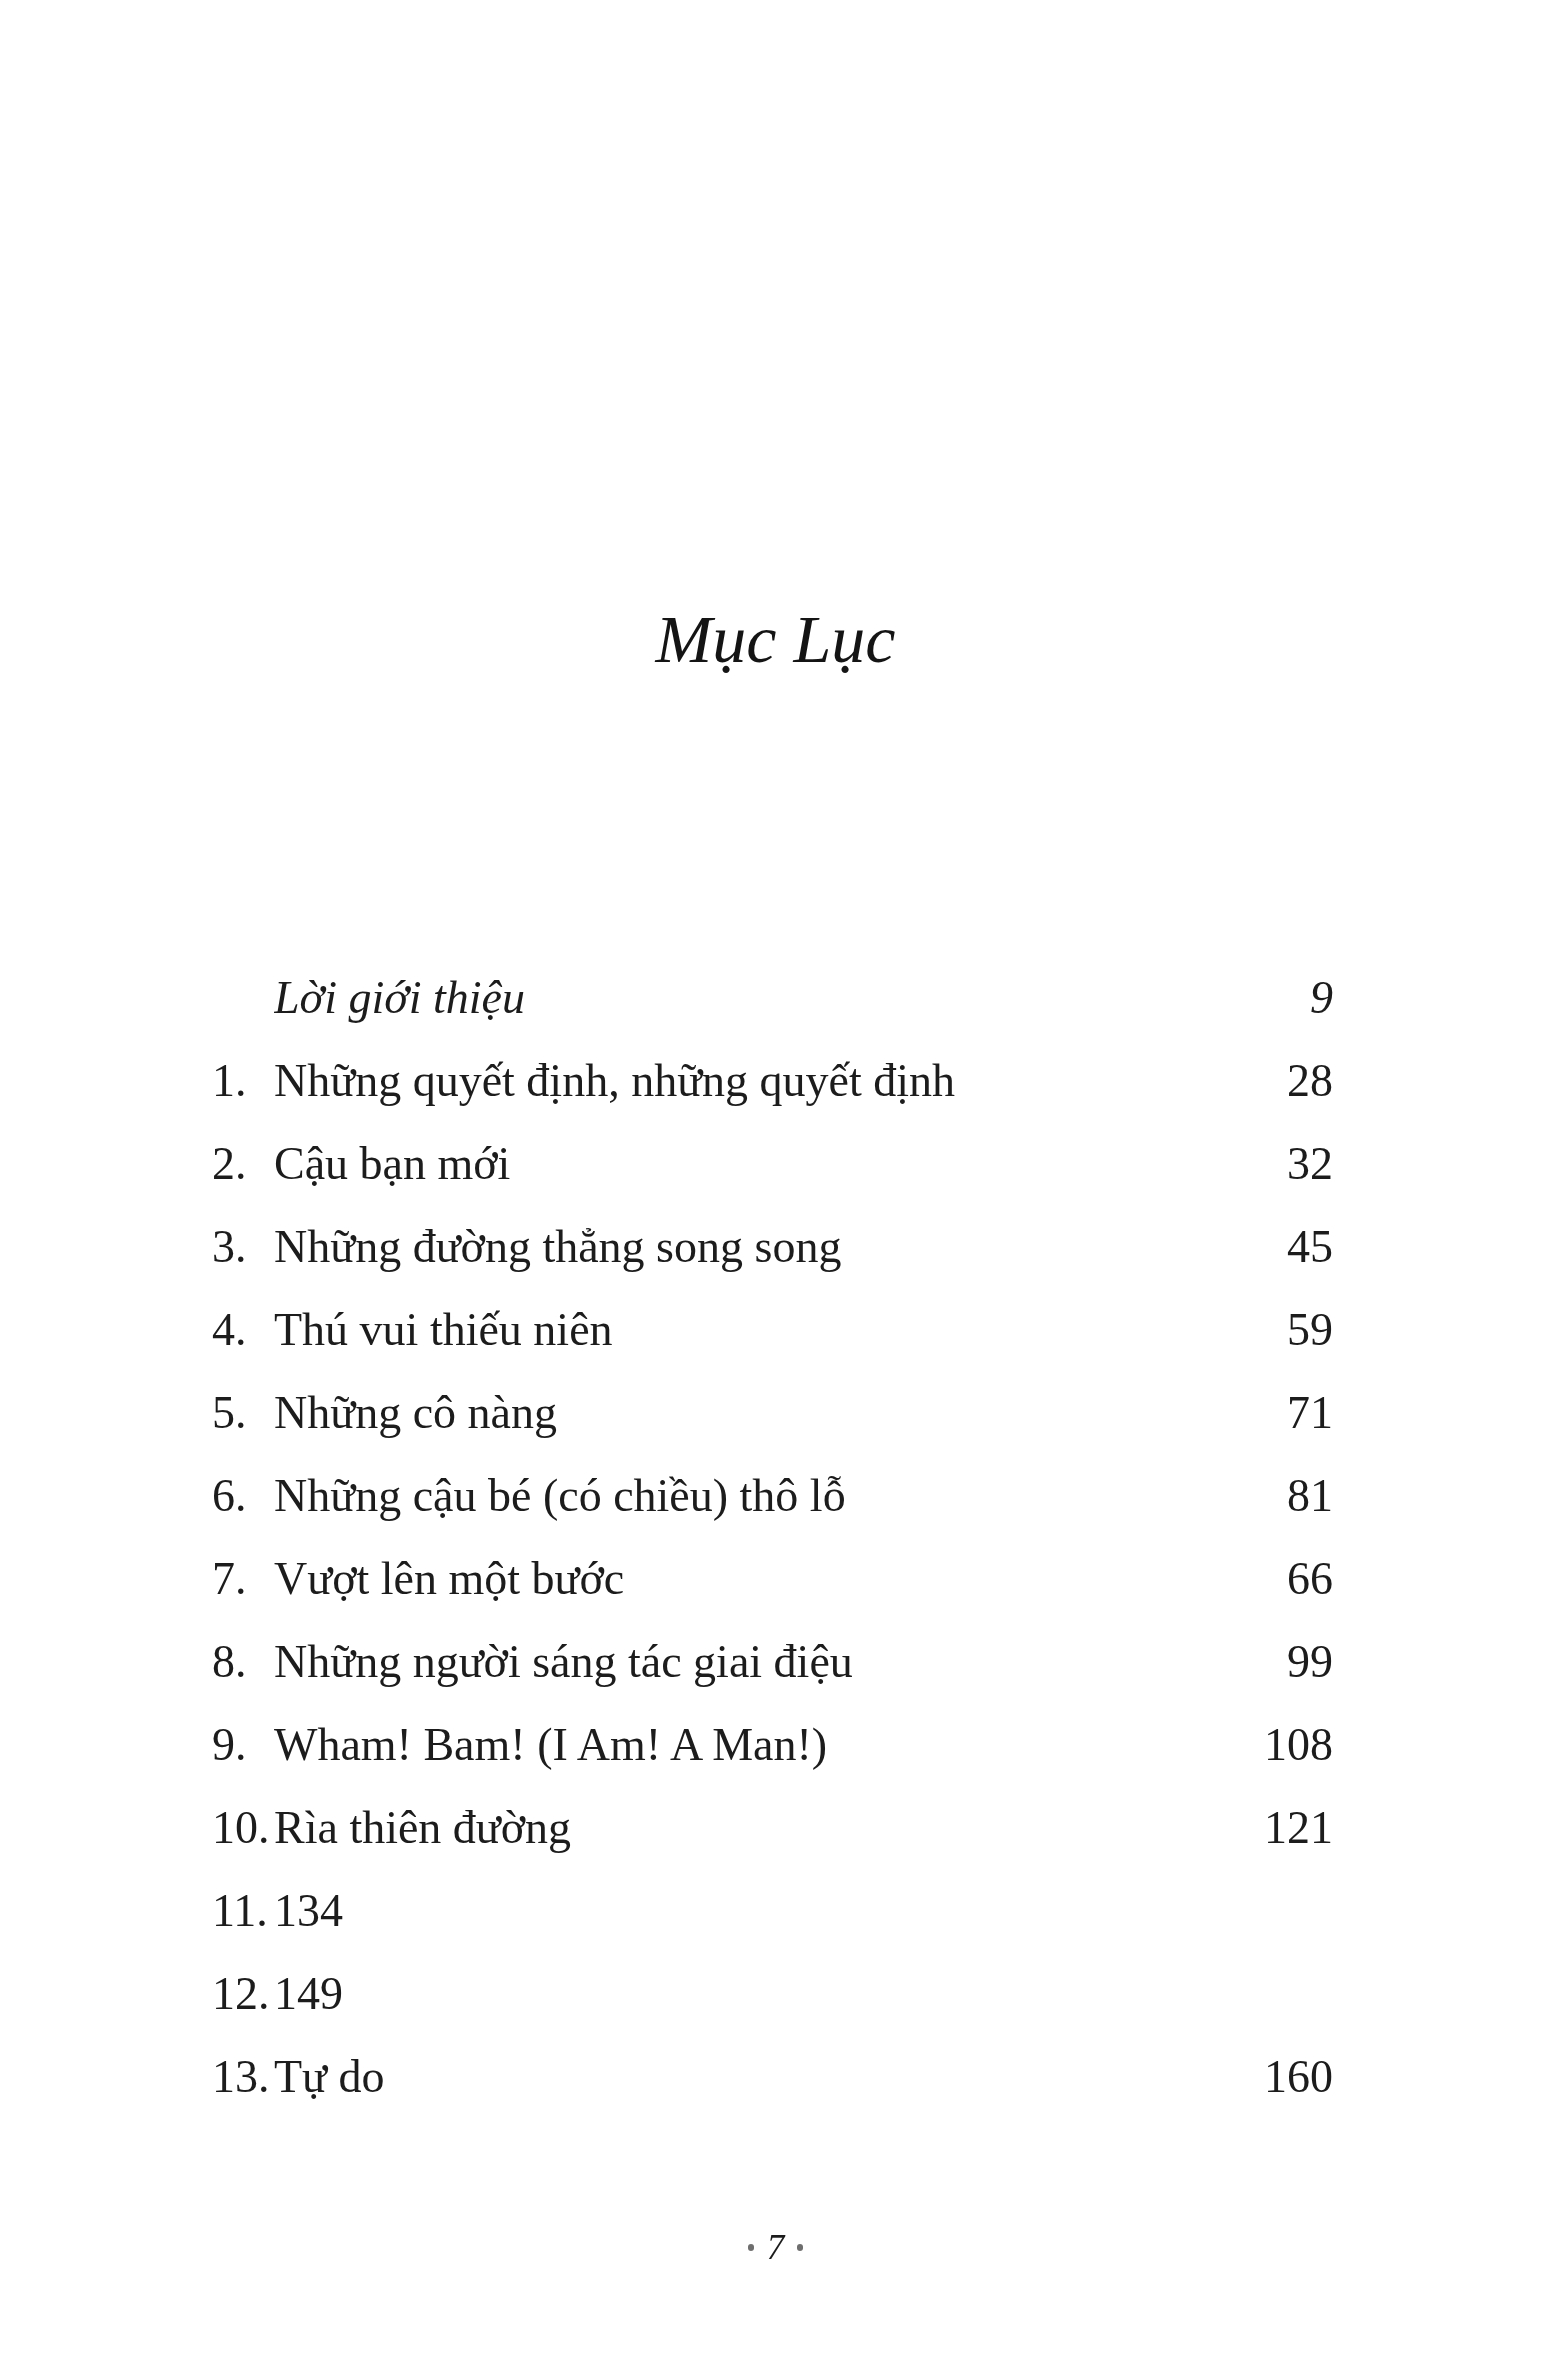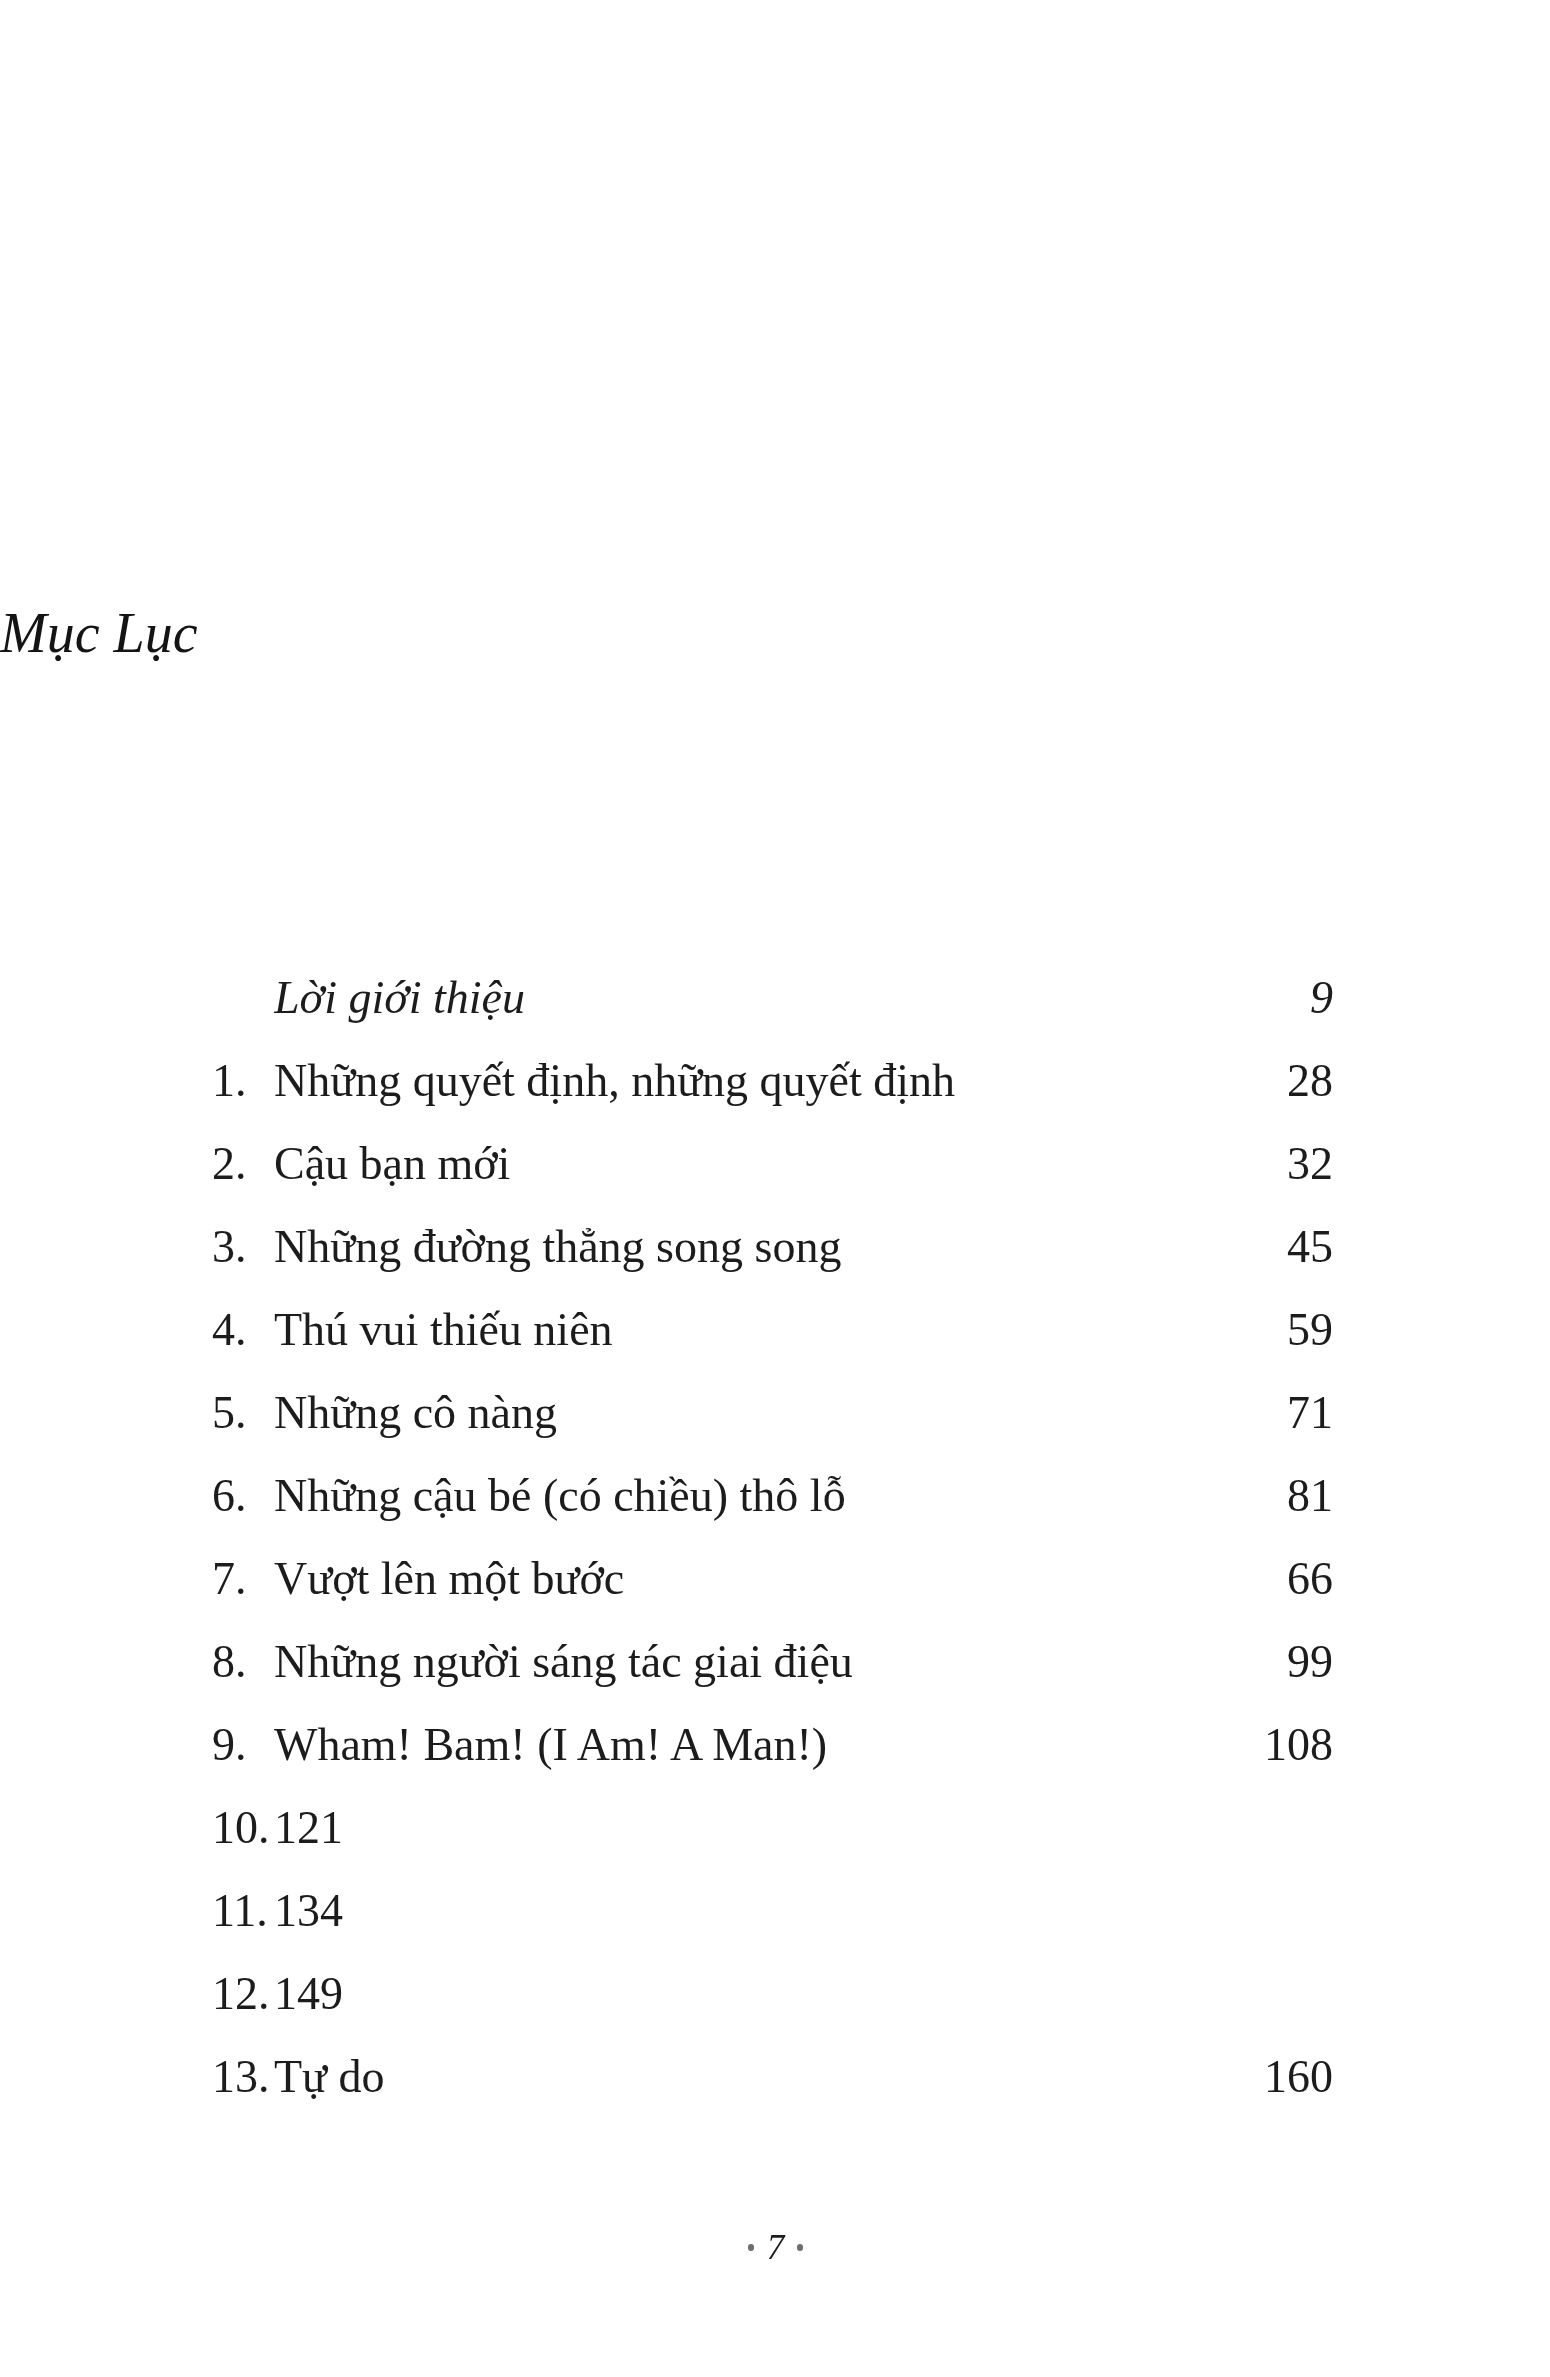--- a/index.html
+++ b/index.html
@@ -11,23 +11,24 @@
   }
   .page {
     position: relative;
     width: 1551px; height: 2377px;
     background: #ffffff;
     overflow: hidden;
   }
   .book-title {
     position: absolute;
     top: 605px; left: 0; right: 0;
+    text-align: center;
     font-style: italic;
     font-weight: normal;
-    font-size: 56px;
+    font-size: 68px;
     line-height: 1;
     margin: 0;
     color: #141414;
   }
   .toc {
     position: absolute;
     top: 956px;
     left: 212px;
     right: 218px;
   }
@@ -142,20 +143,21 @@
         </div>
 
         <div class="row">
           <span class="num">9.</span>
           <span class="entry-title">Wham! Bam! (I Am! A Man!)</span>
           <span class="pg">108</span>
         </div>
 
         <div class="row">
           <span class="num">10.</span>
+          <span class="entry-title">Rìa thiên đường</span>
           <span class="pg">121</span>
         </div>
 
         <div class="row">
           <span class="num">11.</span>
           <span class="pg">134</span>
         </div>
 
         <div class="row">
           <span class="num">12.</span>

